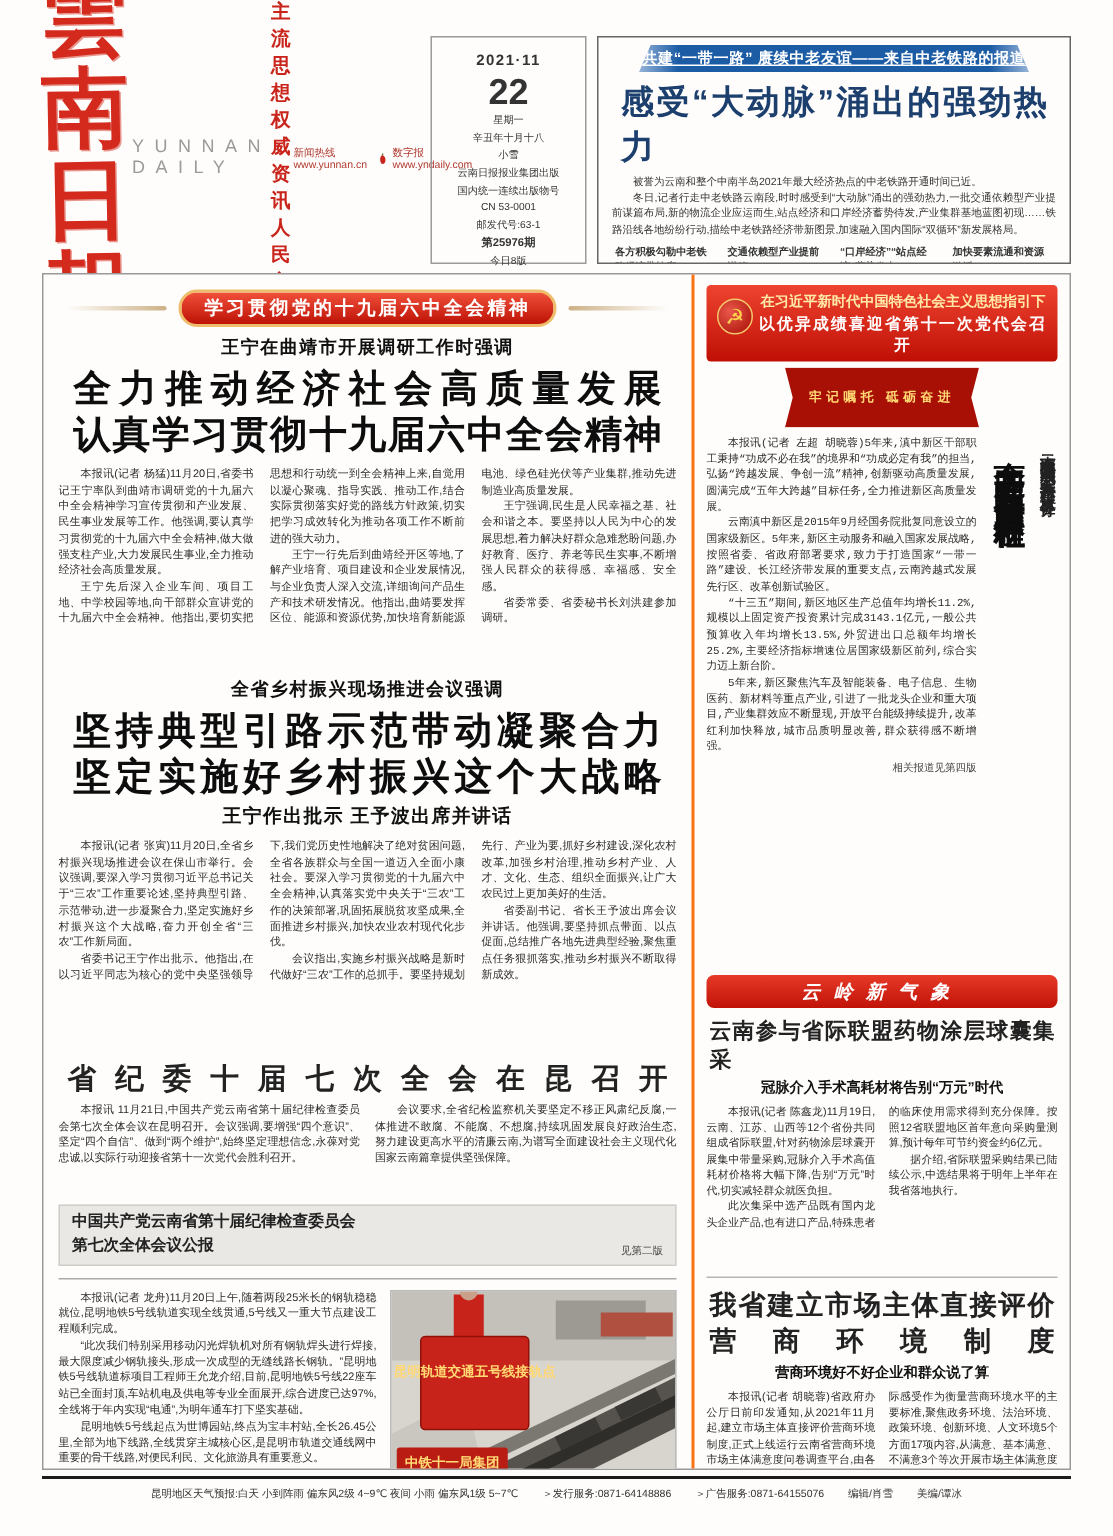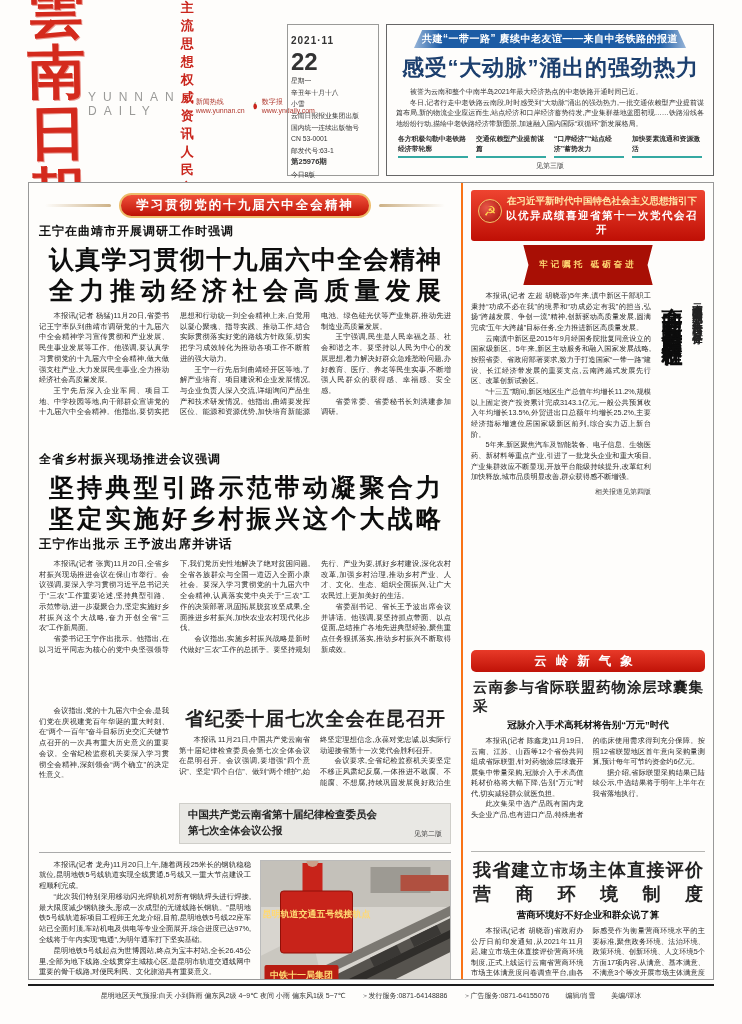--- a/index.html
+++ b/index.html
@@ -11,49 +11,49 @@
   }
   
   .header { position:absolute; top:24px; left:28px; width:686px; height:152px; display:flex; gap:7px; }
   .masthead { width:252px; display:flex; align-items:center; padding-top:6px; }
   .brand { font-family:"DejaVu Serif","Liberation Serif",serif; font-weight:bold; color:#d42a1d;
            font-size:58px; letter-spacing:2px; line-height:1.05; transform:rotate(-1deg); text-shadow:1px 1px 0 #e8958d; }
   .brand-en { color:#9a9a98; letter-spacing:7px; font-size:12px; margin-top:2px; }
   .slogan { color:#c9251c; font-weight:bold; font-size:13px; letter-spacing:2px; margin-top:8px; }
   .mast-links { display:flex; align-items:center; gap:4px; font-size:7px; color:#b03a30; margin-top:5px; }
   
-  .datebox { width:92px; border:1px solid #9a9a98; padding:7px 3px; font-size:6.8px; color:#333; line-height:1.7; }
+  .datebox { width:104px; border:1px solid #9a9a98; padding:7px 3px; text-align:center; font-size:6.8px; color:#333; line-height:1.7; }
   .datebox .ym { font-size:10px; font-weight:bold; letter-spacing:1px; }
   .datebox .day { font-size:24px; font-weight:bold; line-height:1.1; }
   .datebox .issue { font-weight:bold; font-size:7.5px; }
   
   .topnews { flex:1; border:1.5px solid #666; padding:5px 9px 4px; overflow:hidden; }
   .ribbon { margin:0 18px 4px; background:linear-gradient(90deg,#96b4d8 0%,#1c5ca5 10%,#1c5ca5 90%,#96b4d8 100%);
             clip-path:polygon(3% 0,97% 0,100% 100%,0 100%); color:#fff; font-weight:bold;
-            font-size:10px; text-align:center; padding:2px 0; letter-spacing:0.5px; }
+            font-size:10px; text-align:center; padding:2px 0; letter-spacing:0.5px;text-decoration:underline; }
   .topnews-headline { font-size:22px; font-weight:900; color:#1c3f6e; text-align:justify; text-align-last:justify;
             padding:1px 6px; letter-spacing:0; }
   .topnews-body { font-size:7px; line-height:1.5; text-align:justify; color:#333; margin-top:3px; }
   .topnews-body p { text-indent:2em; }
   .topics { display:flex; gap:8px; margin:5px 2px 2px; }
   .topic { flex:1; font-size:6.8px; font-weight:bold; color:#333; line-height:1.4;
            border-bottom:2px solid #35a9a2; padding-bottom:3px; text-align:left; }
   .topnews-more { text-align:center; font-size:7px; color:#444; margin-top:3px; }
   
   .mainbox { position:absolute; top:182px; left:28px; width:686px; height:798px; border:1px solid #999; display:flex; background:#fefdfb; }
   .main-left { flex:1; border-right:2px solid #f97316; padding:8px 10px 6px; overflow:hidden; }
   .main-right { width:250px; padding:7px 8px 5px; overflow:hidden; }
   
   .banner-row { display:flex; align-items:center; gap:8px; margin:2px 6px 5px; }
   .banner-row::before,.banner-row::after { content:""; flex:1; height:3px;
       background:linear-gradient(90deg,#fefdfb,#cdb186); border-radius:2px; }
   .banner-row::after { background:linear-gradient(90deg,#cdb186,#fefdfb); }
   .red-pill { background:linear-gradient(180deg,#f0503a,#bd1206); border:2px solid #edbd6c; border-radius:14px;
       color:#fff; font-weight:bold; font-size:12.5px; letter-spacing:2px; padding:2px 15px; white-space:nowrap; }
-  .kicker { text-align:left; font-weight:bold; font-size:12px; color:#111; margin:3px 0 4px; letter-spacing:1px; }
+  .kicker { text-align:center; font-weight:bold; font-size:12px; color:#111; margin:3px 0 4px; letter-spacing:1px; }
   .headline-xl { font-size:25px; font-weight:900; color:#0d0d0d; text-align:justify; text-align-last:justify;
       padding:0 10px; line-height:1.22; letter-spacing:0; }
   .cols3 { column-count:3; column-gap:11px; font-size:7.3px; line-height:1.47; text-align:justify; color:#2a2a2a; margin-top:6px; overflow:hidden; }
   .cols3 p, .cols2 p, .plaincol p { text-indent:2em; }
   .h-rural { margin-top:8px; }
   
   .plenary { display:flex; gap:10px; margin-top:9px; }
   .plenary-side { width:130px; font-size:7.3px; line-height:1.47; text-align:justify; color:#2a2a2a; }
   .plenary-main { flex:1; }
   .plenary-head { font-size:19px; font-weight:900; text-align:justify; text-align-last:justify; padding:0 6px 3px; }
@@ -72,28 +72,28 @@
       padding:5px 6px 4px 34px; text-align:center; }
   .party-banner .l1 { color:#ffe9a8; font-weight:bold; font-size:9.5px; }
   .party-banner .l2 { color:#fff; font-weight:bold; font-size:10.5px; letter-spacing:1.5px; margin-top:1px; }
   .emblem { position:absolute; left:7px; top:9px; width:24px; height:24px; border-radius:50%;
       background:radial-gradient(circle at 35% 35%,#e8584a,#a80d04); border:1.5px solid #f2c66b;
       color:#ffd34d; font-size:14px; line-height:22px; text-align:center; }
   .party-ribbon-row { text-align:center; margin:4px 0 6px; }
   .party-ribbon { display:inline-block; background:#a80f05; color:#ffd973; font-weight:bold; font-size:8.5px;
       letter-spacing:3px; padding:14px 16px; clip-path:polygon(0 0,100% 0,96% 50%,100% 100%,0 100%,4% 50%);text-align:center; }
   .dzxq { display:flex; gap:7px; height:352px; overflow:hidden; }
-  .dz-body { flex:1; font-size:7.2px; line-height:1.48; text-align:justify; color:#2a2a2a; }
+  .dz-body { flex:1; font-size:7.2px; line-height:1.48; text-align:justify; color:#2a2a2a;font-family:Liberation Mono, monospace; }
   .dz-body p { text-indent:2em; }
   .dz-more { text-align:right; font-size:7px; color:#444; margin-top:4px; }
   .v-wrap { display:flex; gap:5px; }
   .v-big { writing-mode:vertical-rl; font-size:21px; font-weight:900; letter-spacing:3px; color:#0d0d0d; }
   .v-small { writing-mode:vertical-rl; font-size:10.5px; font-weight:bold; letter-spacing:1px; color:#222; padding-top:4px; }
   .ylxq-pill { background:linear-gradient(180deg,#e83a28,#c01207); border-radius:5px; color:#fff; font-weight:bold;
-      text-align:center; font-size:12.5px; letter-spacing:9px; padding:3px 0 2px; margin:7px 0 6px; }
+      text-align:center; font-size:12.5px; letter-spacing:9px; padding:3px 0 2px; margin:7px 0 6px;font-style:italic; }
   .sub-headline { font-size:14.5px; font-weight:900; text-align:justify; text-align-last:justify; padding:0 2px; }
   .sub-deck { text-align:center; font-weight:bold; font-size:9.5px; margin:3px 0 4px; color:#111; }
   .rc-cols { column-count:2; column-gap:9px; font-size:7.2px; line-height:1.46; text-align:justify; color:#2a2a2a; overflow:hidden; }
   .rc-cols p { text-indent:2em; }
   .rdiv { border-top:1px solid #b5b5b2; margin:7px 0 6px; }
   
   .footer { position:absolute; top:984px; left:28px; width:686px; border-top:2px solid #1c1c1c; padding-top:5px;
       text-align:center; font-size:7px; color:#333; }
   .footer span { margin:0 7px; }
 </style>
@@ -150,45 +150,42 @@
   </div>
 
   <div class="mainbox">
 
     <div class="main-left">
 
       <div class="banner-row">
         <span class="red-pill">学习贯彻党的十九届六中全会精神</span>
       </div>
       <div class="kicker">王宁在曲靖市开展调研工作时强调</div>
+      <div class="headline-xl">全力推动经济社会高质量发展</div>
       <div class="headline-xl">认真学习贯彻十九届六中全会精神</div>
-      <div class="headline-xl">全力推动经济社会高质量发展</div>
       <div class="cols3" style="height:132px">
         <p>本报讯(记者 杨猛)11月20日,省委书记王宁率队到曲靖市调研党的十九届六中全会精神学习宣传贯彻和产业发展、民生事业发展等工作。他强调,要认真学习贯彻党的十九届六中全会精神,做大做强支柱产业,大力发展民生事业,全力推动经济社会高质量发展。</p>
         <p>王宁先后深入企业车间、项目工地、中学校园等地,向干部群众宣讲党的十九届六中全会精神。他指出,要切实把思想和行动统一到全会精神上来,自觉用以凝心聚魂、指导实践、推动工作,结合实际贯彻落实好党的路线方针政策,切实把学习成效转化为推动各项工作不断前进的强大动力。</p>
         <p>王宁一行先后到曲靖经开区等地,了解产业培育、项目建设和企业发展情况,与企业负责人深入交流,详细询问产品生产和技术研发情况。他指出,曲靖要发挥区位、能源和资源优势,加快培育新能源电池、绿色硅光伏等产业集群,推动先进制造业高质量发展。</p>
         <p>王宁强调,民生是人民幸福之基、社会和谐之本。要坚持以人民为中心的发展思想,着力解决好群众急难愁盼问题,办好教育、医疗、养老等民生实事,不断增强人民群众的获得感、幸福感、安全感。</p>
         <p>省委常委、省委秘书长刘洪建参加调研。</p>
       </div>
 
       <div class="kicker h-rural">全省乡村振兴现场推进会议强调</div>
       <div class="headline-xl">坚持典型引路示范带动凝聚合力</div>
       <div class="headline-xl">坚定实施好乡村振兴这个大战略</div>
       <div class="kicker" style="font-size:12.5px">王宁作出批示 王予波出席并讲话</div>
       <div class="cols3" style="height:138px">
         <p>本报讯(记者 张寅)11月20日,全省乡村振兴现场推进会议在保山市举行。会议强调,要深入学习贯彻习近平总书记关于“三农”工作重要论述,坚持典型引路、示范带动,进一步凝聚合力,坚定实施好乡村振兴这个大战略,奋力开创全省“三农”工作新局面。</p>
         <p>省委书记王宁作出批示。他指出,在以习近平同志为核心的党中央坚强领导下,我们党历史性地解决了绝对贫困问题,全省各族群众与全国一道迈入全面小康社会。要深入学习贯彻党的十九届六中全会精神,认真落实党中央关于“三农”工作的决策部署,巩固拓展脱贫攻坚成果,全面推进乡村振兴,加快农业农村现代化步伐。</p>
         <p>会议指出,实施乡村振兴战略是新时代做好“三农”工作的总抓手。要坚持规划先行、产业为要,抓好乡村建设,深化农村改革,加强乡村治理,推动乡村产业、人才、文化、生态、组织全面振兴,让广大农民过上更加美好的生活。</p>
         <p>省委副书记、省长王予波出席会议并讲话。他强调,要坚持抓点带面、以点促面,总结推广各地先进典型经验,聚焦重点任务狠抓落实,推动乡村振兴不断取得新成效。</p>
       </div>
 
       <div class="plenary">
-        <div class="plenary-side plaincol">
-          <p>会议指出,党的十九届六中全会,是我们党在庆祝建党百年华诞的重大时刻、在“两个一百年”奋斗目标历史交汇关键节点召开的一次具有重大历史意义的重要会议。全省纪检监察机关要深入学习贯彻全会精神,深刻领会“两个确立”的决定性意义。</p>
-        </div>
         <div class="plenary-main">
           <div class="plenary-head">省纪委十届七次全会在昆召开</div>
           <div class="cols2" style="height:62px">
             <p>本报讯 11月21日,中国共产党云南省第十届纪律检查委员会第七次全体会议在昆明召开。会议强调,要增强“四个意识”、坚定“四个自信”、做到“两个维护”,始终坚定理想信念,永葆对党忠诚,以实际行动迎接省第十一次党代会胜利召开。</p>
             <p>会议要求,全省纪检监察机关要坚定不移正风肃纪反腐,一体推进不敢腐、不能腐、不想腐,持续巩固发展良好政治生态,努力建设更高水平的清廉云南,为谱写全面建设社会主义现代化国家云南篇章提供坚强保障。</p>
           </div>
           <div class="notice">
             <b>中国共产党云南省第十届纪律检查委员会</b>
             <b>第七次全体会议公报</b>
             <div class="more">见第二版</div>

